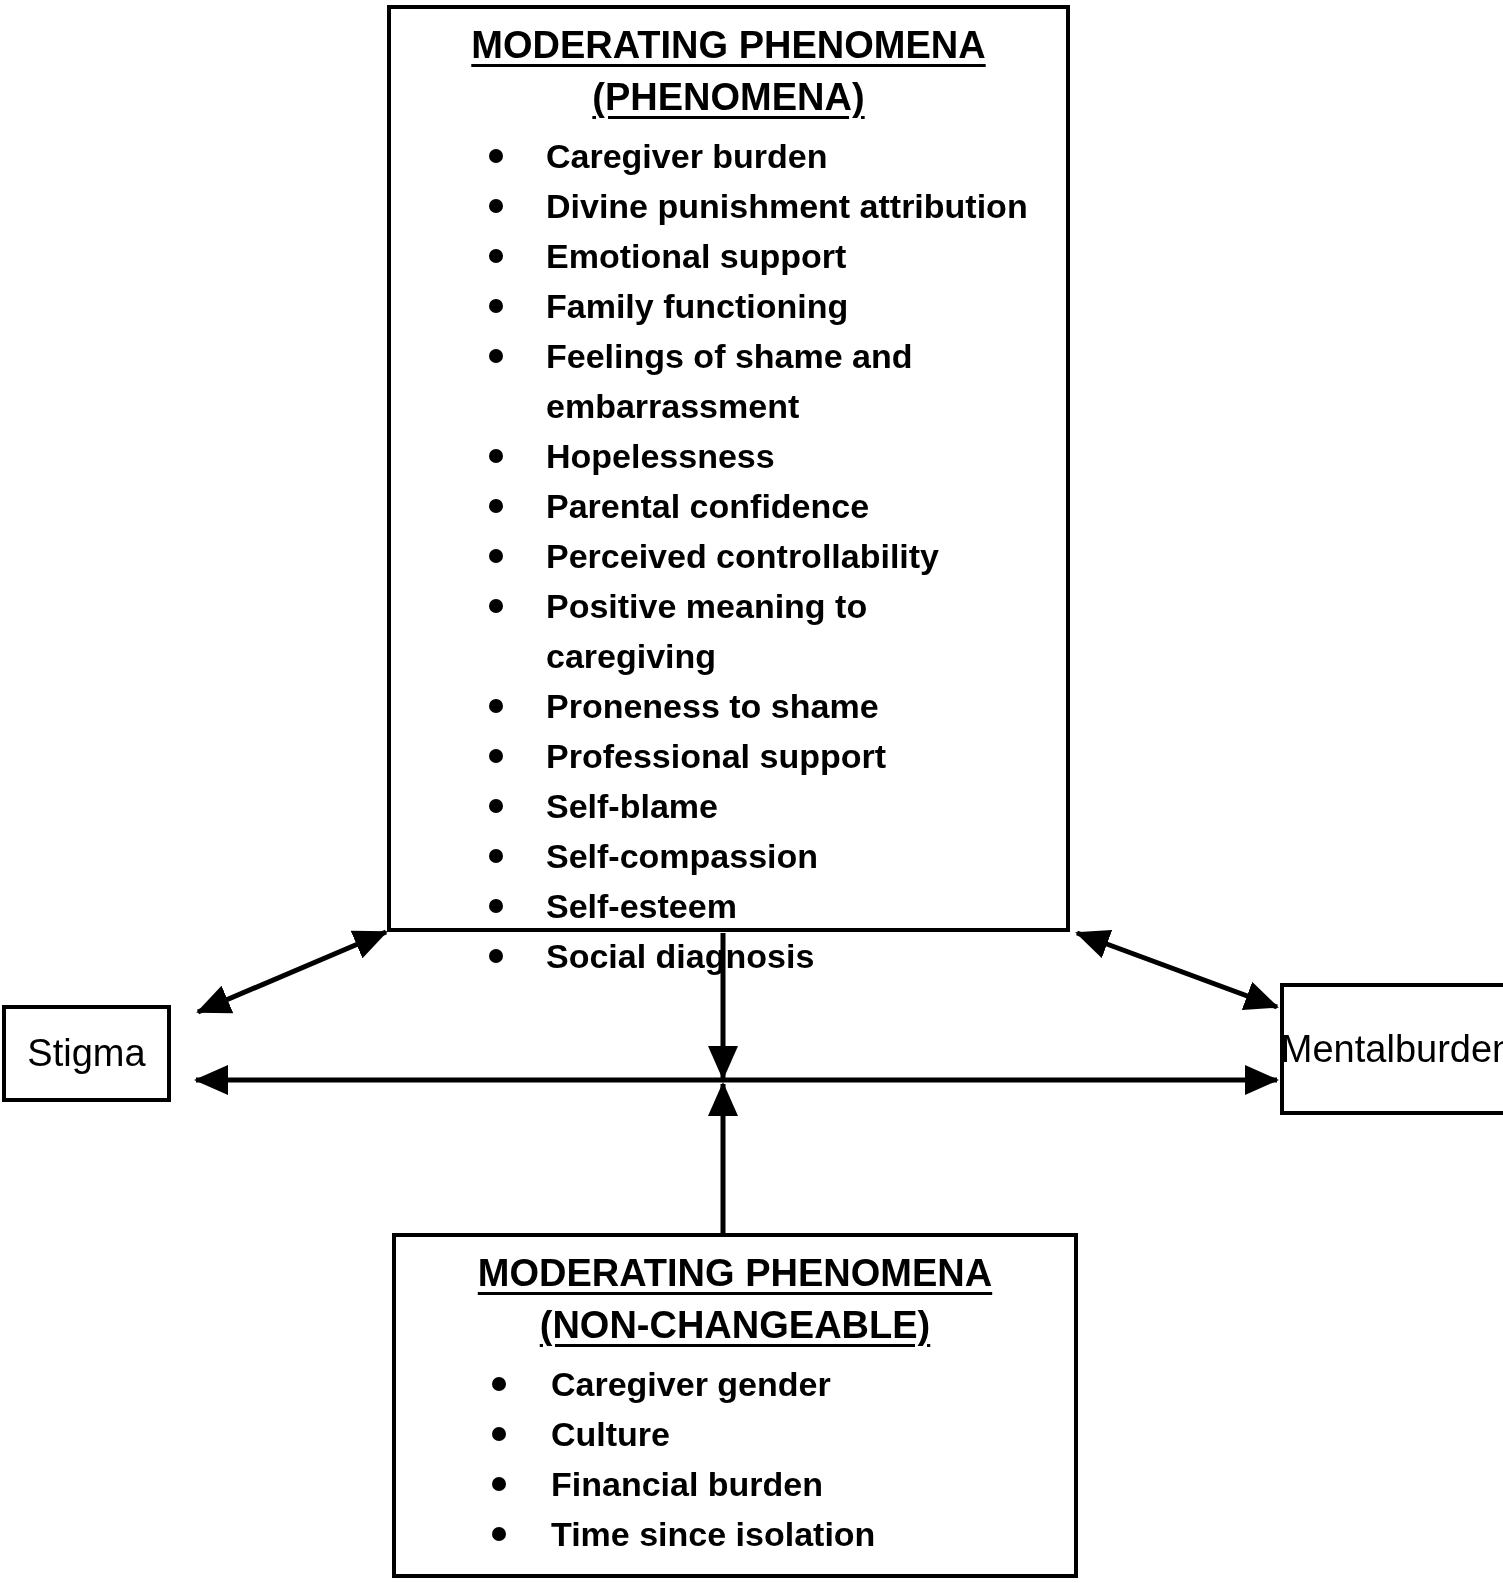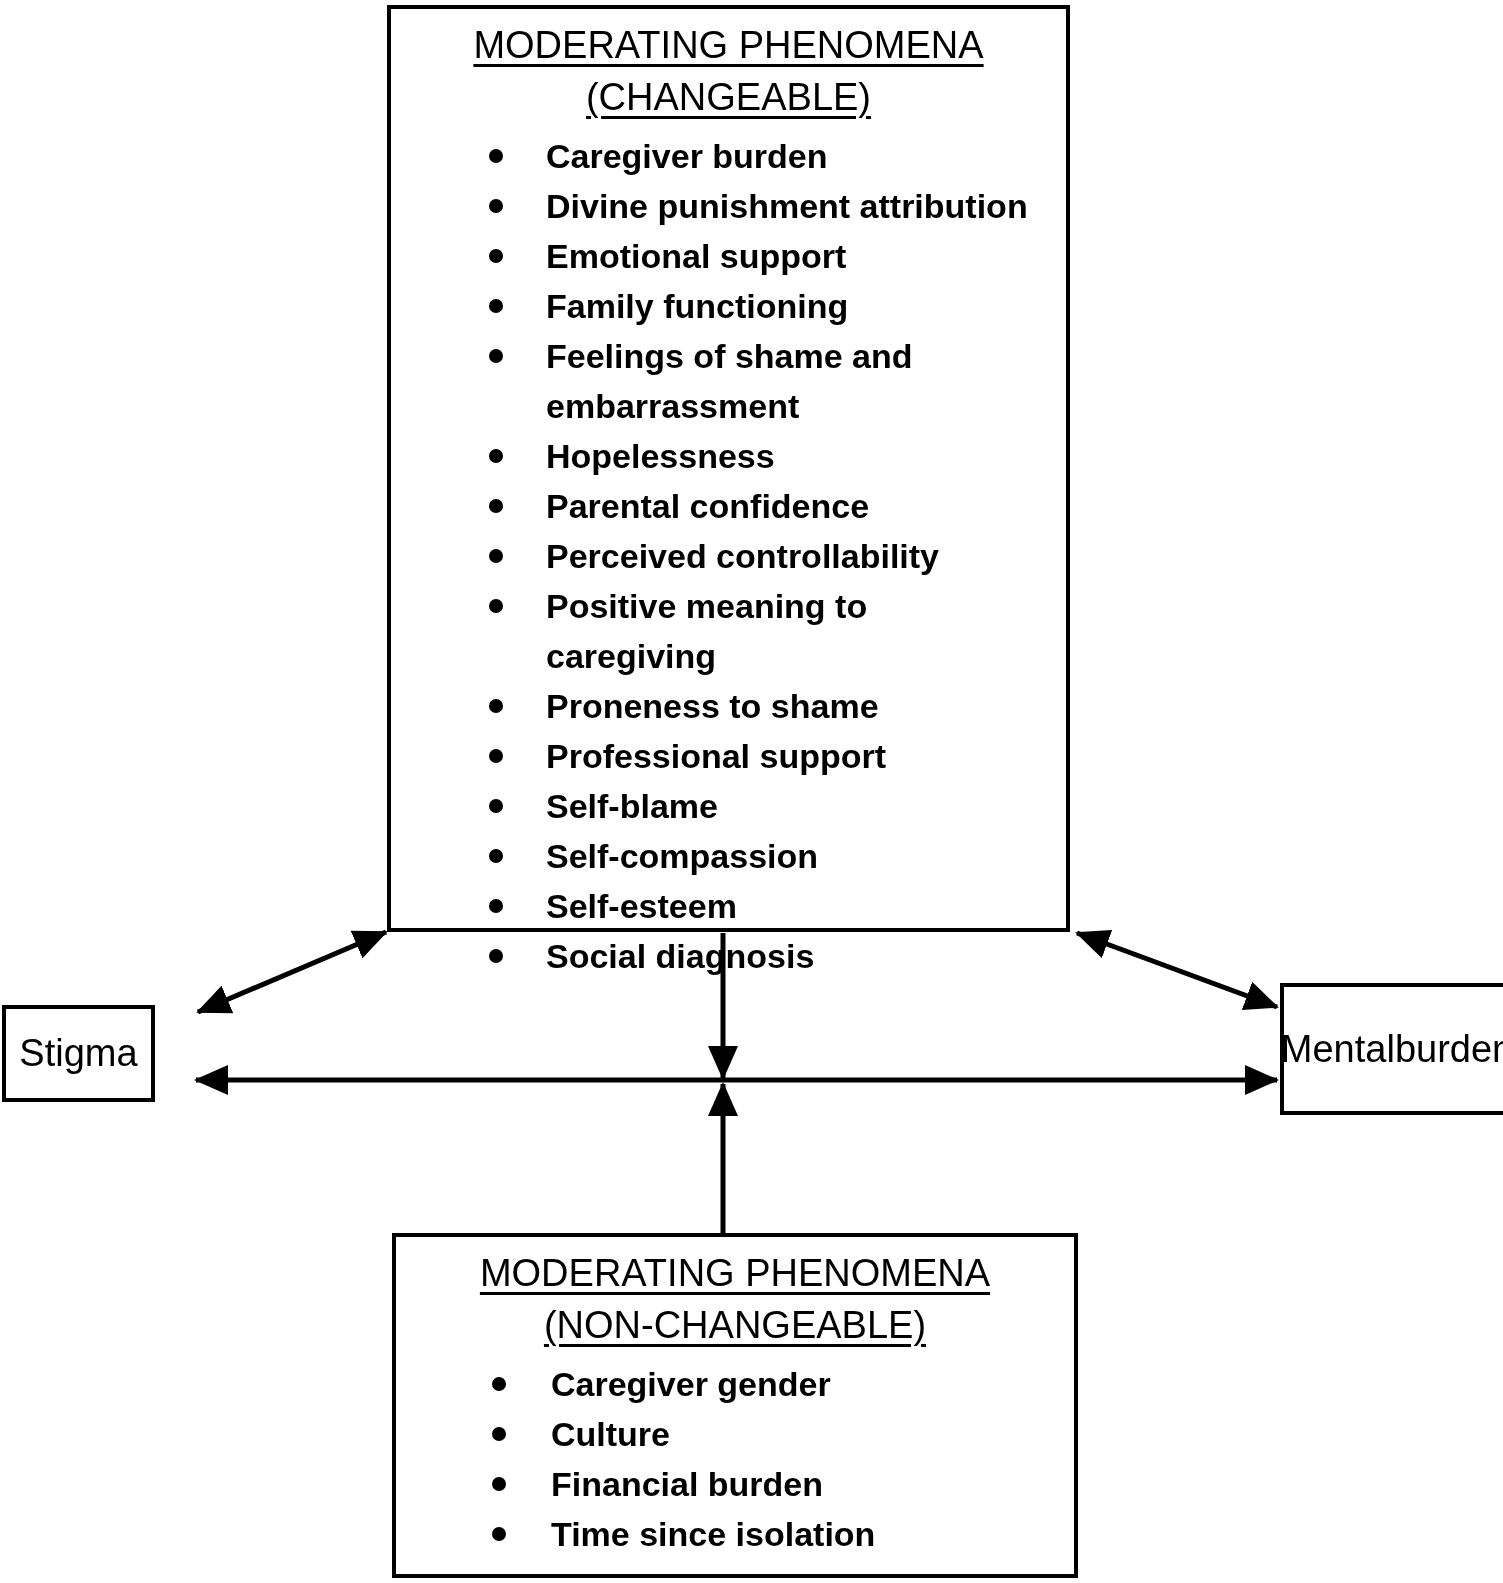--- a/index.html
+++ b/index.html
@@ -14,34 +14,35 @@
   }
   .node-box {
     position: absolute;
     border: 4px solid #000000;
     background: #ffffff;
     box-sizing: border-box;
   }
   #top-box    { left: 387px; top: 5px;    width: 683px; height: 927px; }
   #bottom-box { left: 392px; top: 1233px; width: 686px; height: 345px; }
   #stigma-box {
-    left: 2px; top: 1005px; width: 153px; height: 97px;
+    left: 2px; top: 1005px; width: 169px; height: 97px;
     display: flex; align-items: center; justify-content: center;
     font-size: 38px;
   }
   #mental-box {
     left: 1280px; top: 983px; width: 234px; height: 132px;
     display: flex; flex-direction: row; align-items: center; justify-content: center;
     font-size: 38px; line-height: 52px;
   }
   .box-title {
     text-align: center;
     font-size: 38px;
     line-height: 52px;
     margin-top: 10px;
+    font-weight: bold;
   }
   .box-title .u {
     text-decoration: underline;
     text-decoration-thickness: 3px;
     text-underline-offset: 6px;
   }
   ul.bullet-list {
     list-style: none;
     margin: 8px 0 0 0;
     padding: 0 24px 0 0;
@@ -75,21 +76,21 @@
   #arrow-layer line { stroke: #000000; stroke-width: 5; }
 </style>
 </head>
 <body>
 
 <div id="stage">
 
   <div class="node-box" id="top-box">
     <div class="box-title">
       <span class="u">MODERATING PHENOMENA</span><br>
-      <span class="u">(CHANGEABLE)</span>
+      <span class="u">(PHENOMENA)</span>
     </div>
     <ul class="bullet-list">
 
         <li>Caregiver burden</li>
 
         <li>Divine punishment attribution</li>
 
         <li>Emotional support</li>
 
         <li>Family functioning</li>

